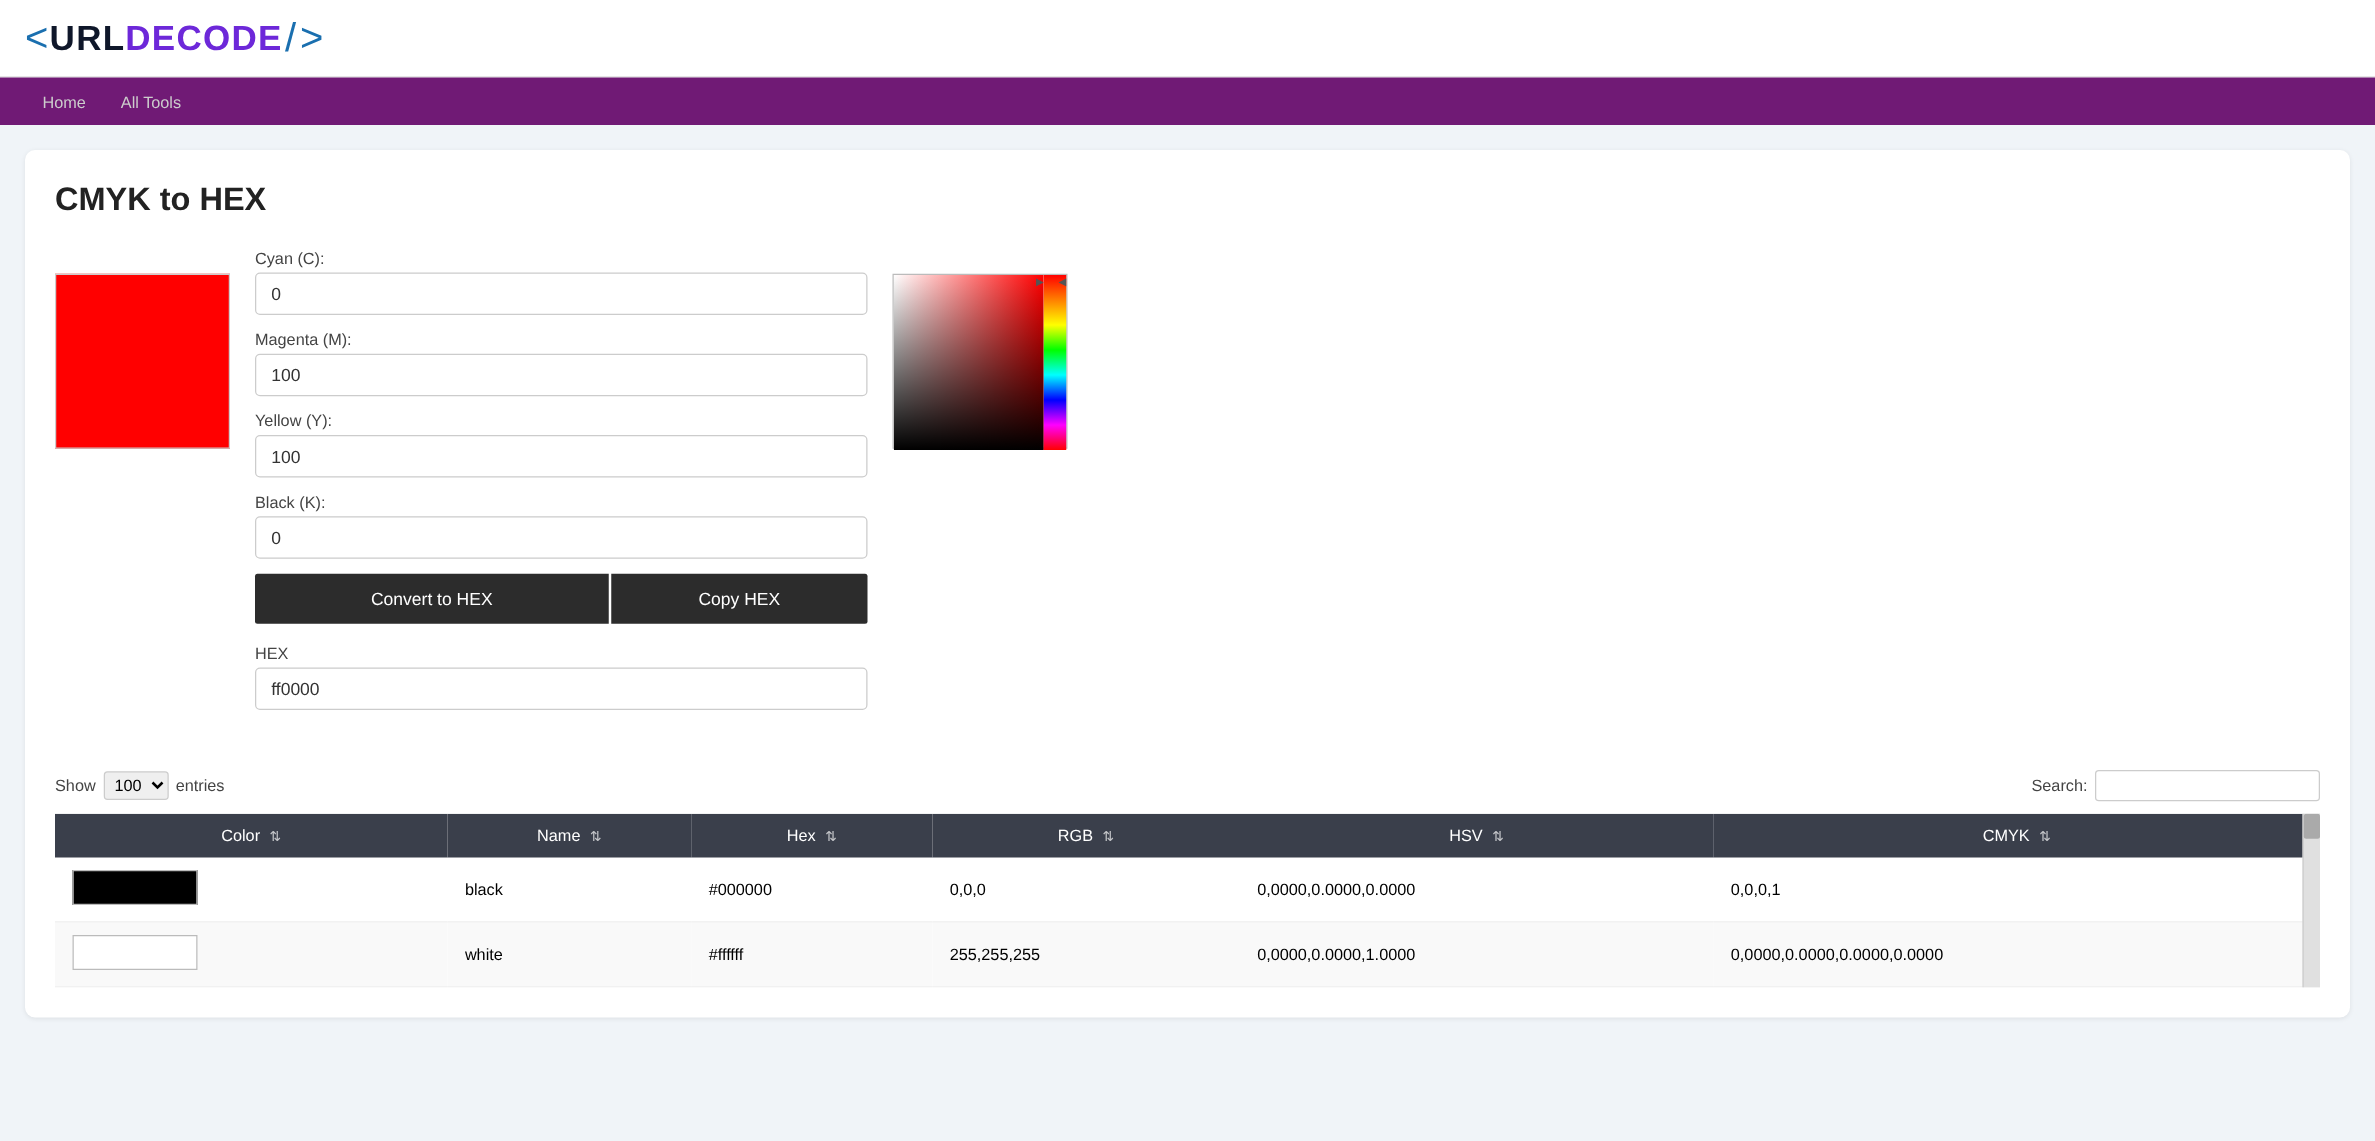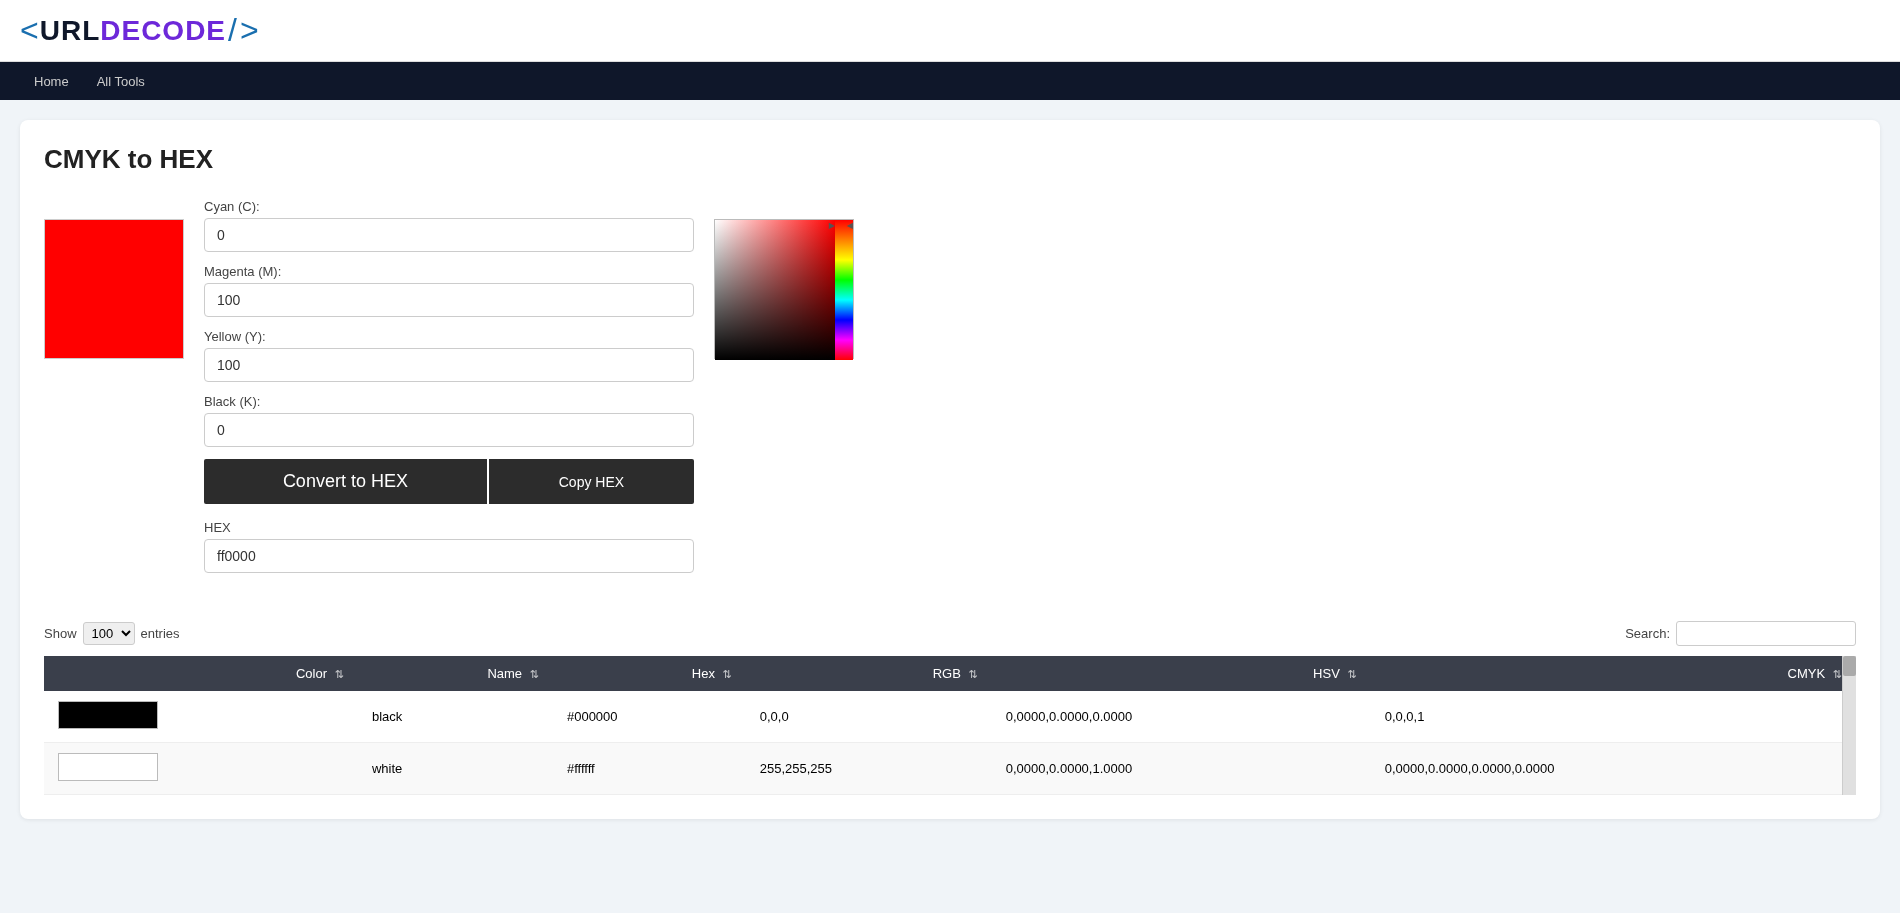--- a/index.html
+++ b/index.html
@@ -20,21 +20,21 @@
       font-weight: bold;
       letter-spacing: 1px;
     }
     .logo-bracket { color: #1a6faf; font-weight: 300; font-size: 32px; }
     .logo-url { color: #0f172a; font-weight: bold; }
     .logo-decode { color: #6d28d9; font-weight: bold; }
     .logo-slash { color: #1a6faf; font-size: 32px; font-weight: 300; margin: 0 2px; }
 
     
     .nav {
-      background: #0f172a;
+      background: #701a75;
       padding: 0 20px;
       display: flex;
       align-items: center;
       height: 38px;
     }
     .nav-item {
       color: #ccc;
       padding: 0 14px;
       height: 38px;
       display: flex;
@@ -99,21 +99,21 @@
       display: flex;
       gap: 2px;
       margin-bottom: 16px;
     }
     .btn-convert {
       flex: 1;
       padding: 12px;
       background: #2c2c2c;
       color: #fff;
       border: none;
-      font-size: 18px;
+      font-size: 14px;
       cursor: pointer;
       border-radius: 2px 0 0 2px;
     }
     .btn-copy {
       flex: 0.7;
       padding: 12px;
       background: #2c2c2c;
       color: #fff;
       border: none;
       font-size: 14px;
@@ -226,21 +226,21 @@
       width: 100%;
       border-collapse: collapse;
       font-size: 13px;
     }
     .data-table thead tr {
       background: #3a3f4b;
       color: #fff;
     }
     .data-table thead th {
       padding: 10px 14px;
-      text-align: right;
+      text-align: center;
       font-weight: 500;
       white-space: nowrap;
     }
     .data-table thead th .sort-icon {
       display: inline-block;
       margin-left: 4px;
       opacity: 0.7;
       font-size: 11px;
     }
     .data-table tbody tr {

